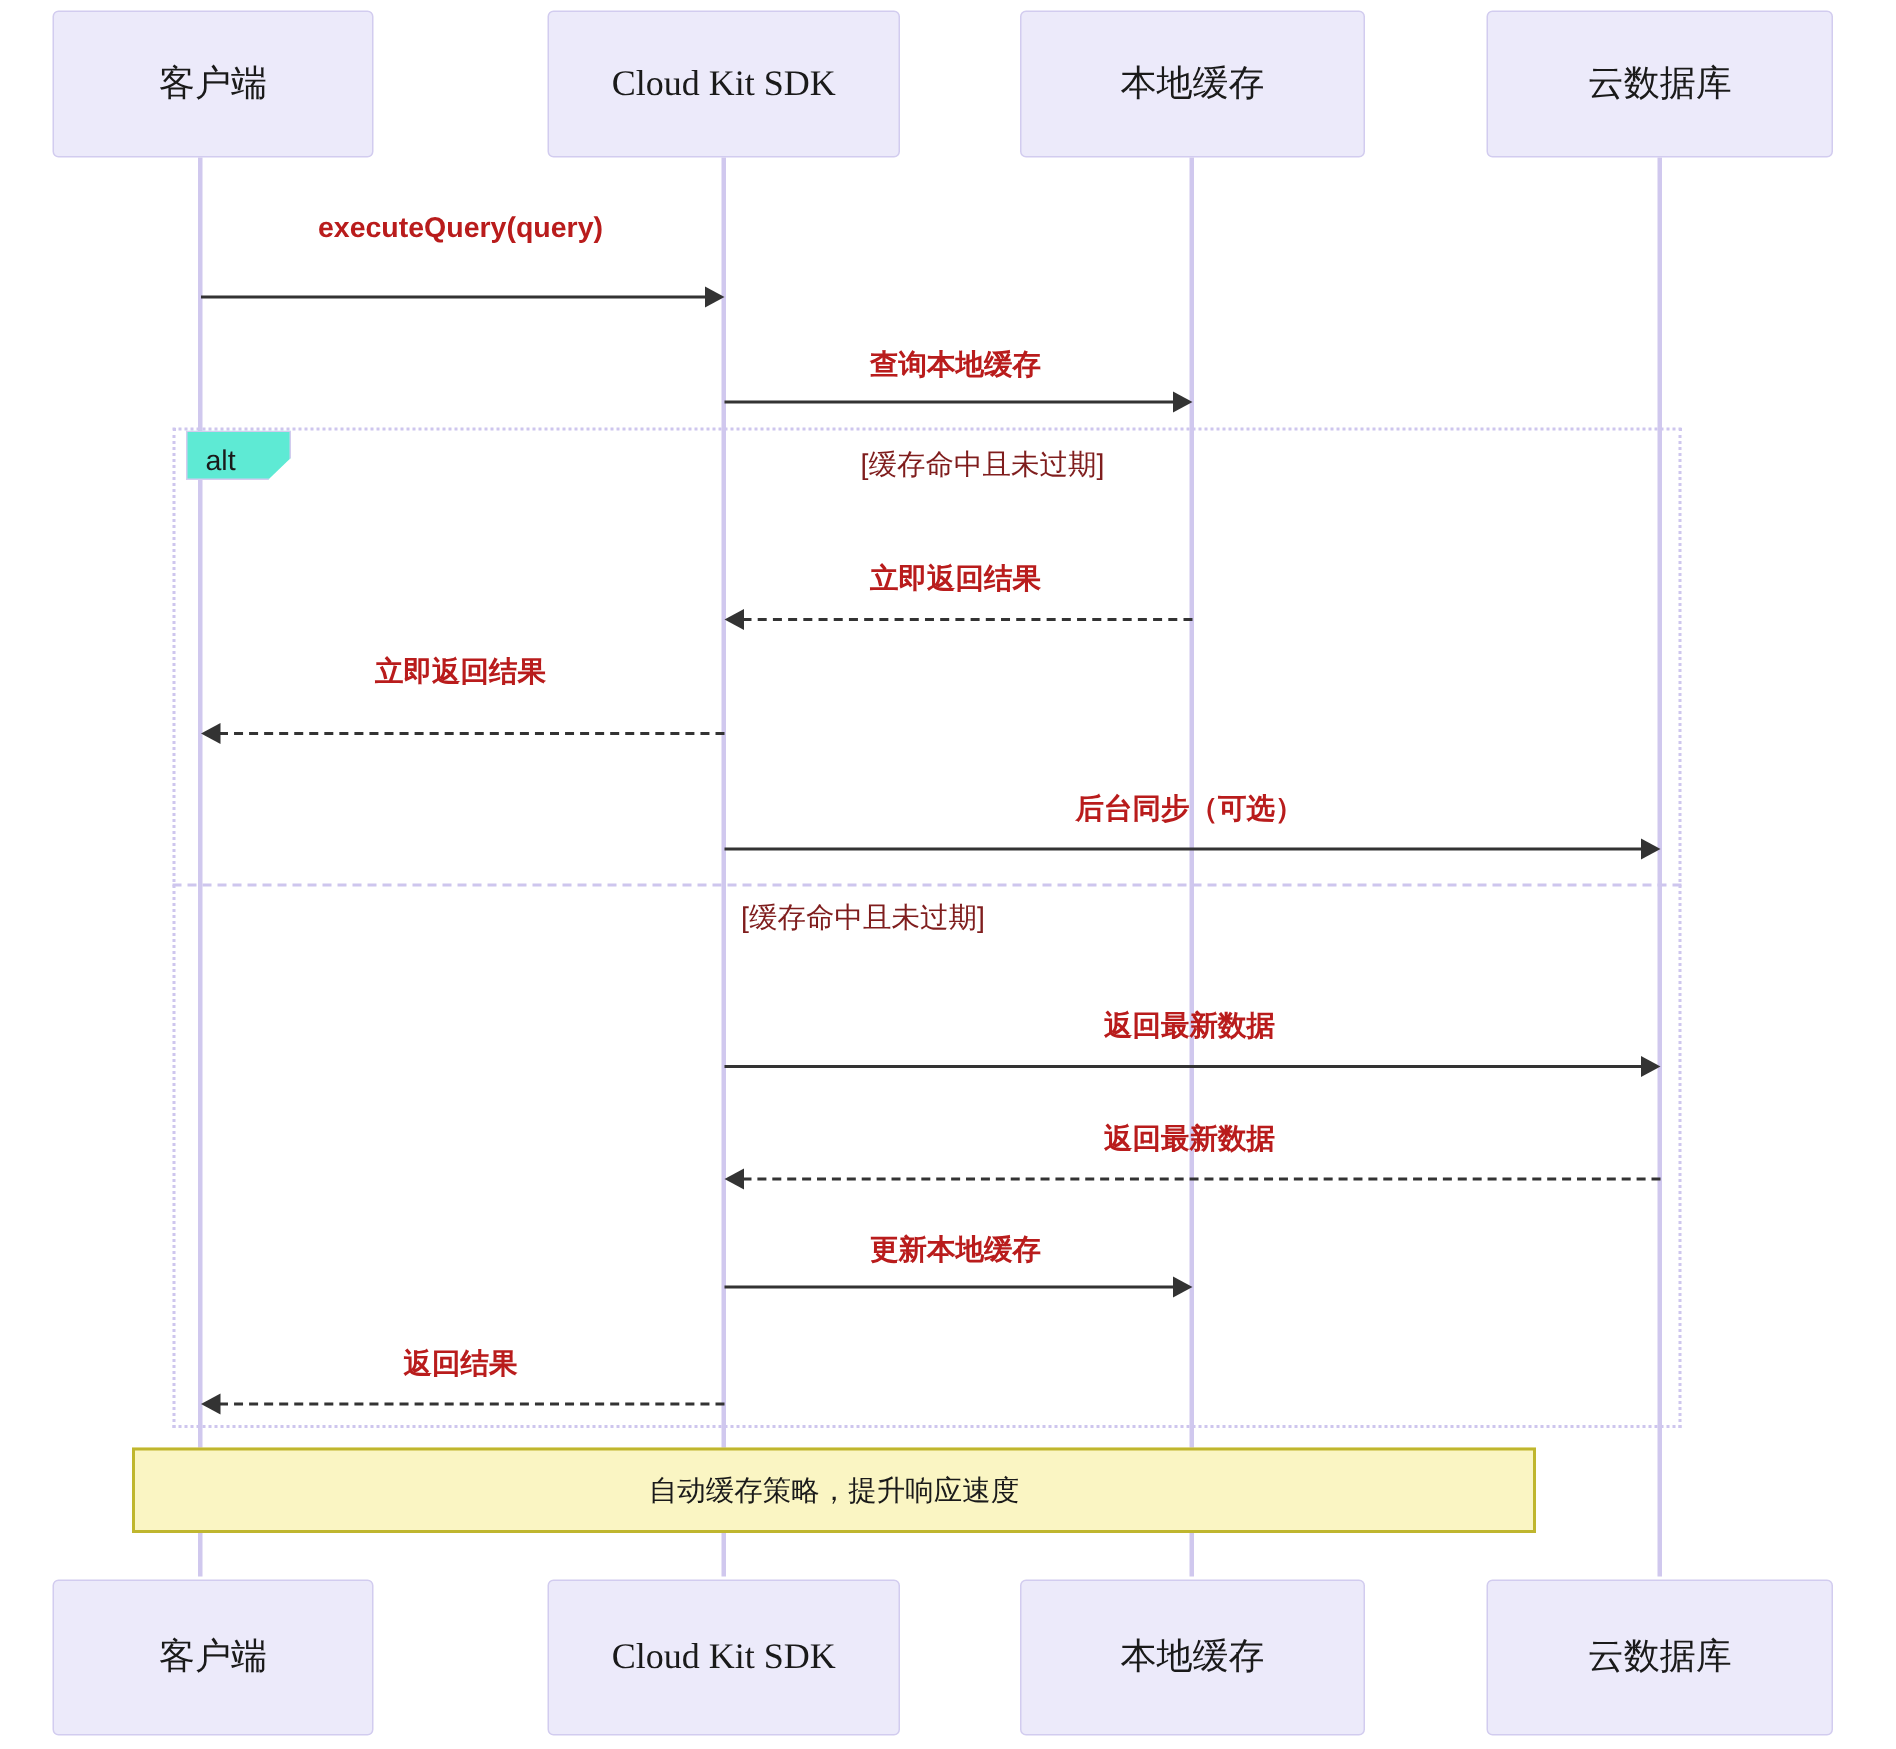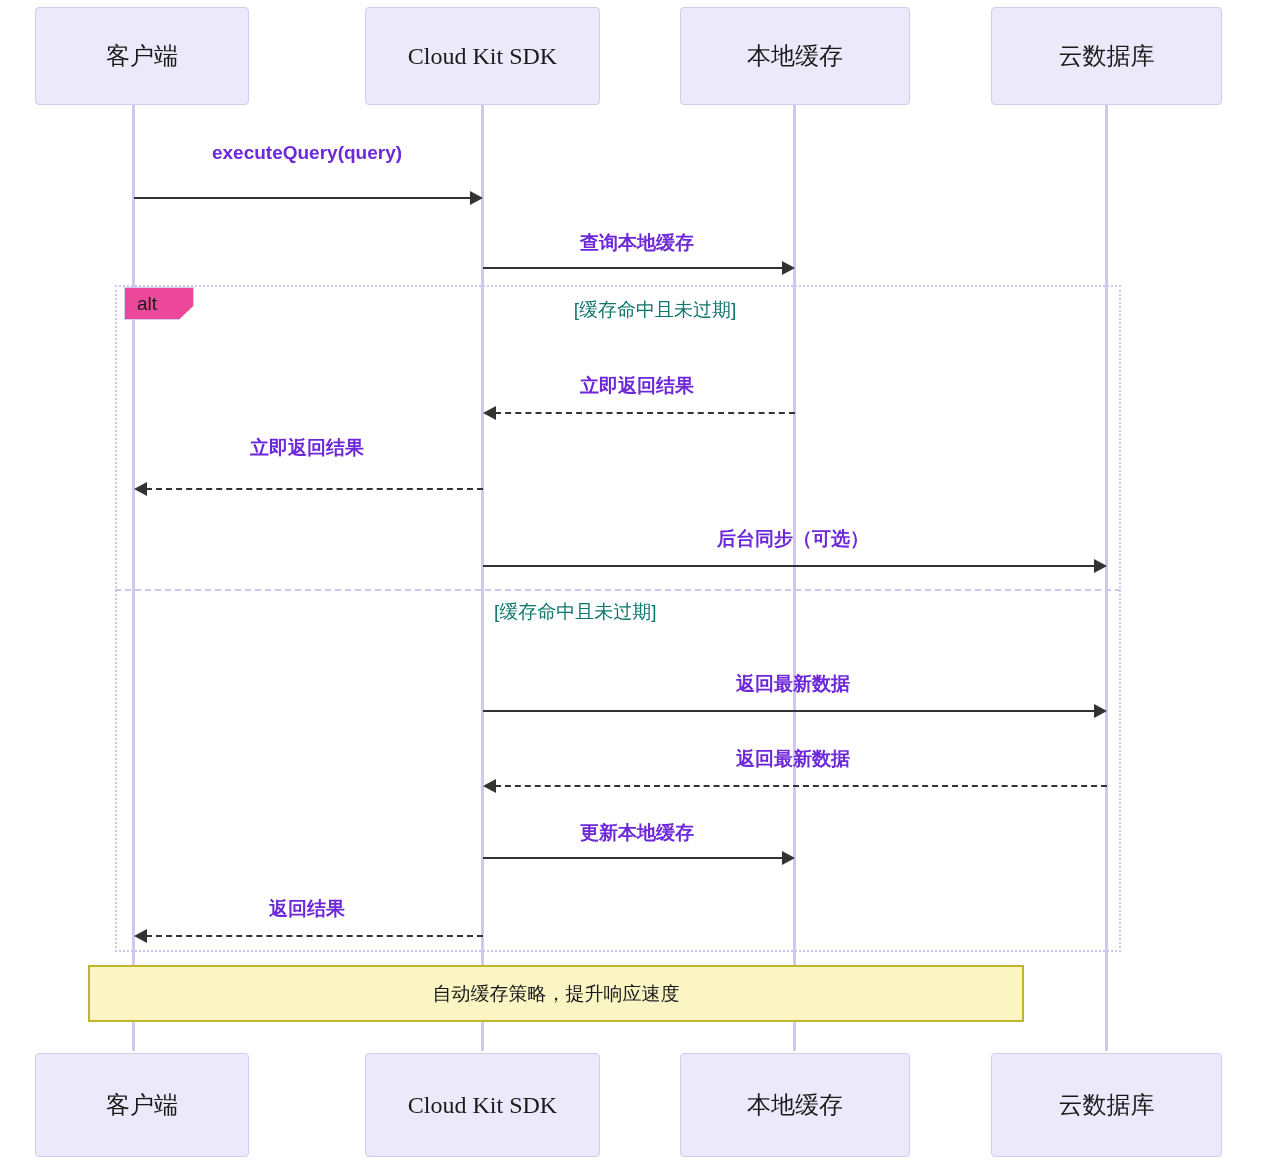--- a/index.html
+++ b/index.html
@@ -53,24 +53,24 @@
     background: transparent;
   }
   .frame-divider {
     position: absolute;
     height: 0;
     border-top: 2px dashed #CEC6EE;
   }
   .frame-tab {
     position: absolute;
     box-sizing: border-box;
-    background: #ec4899;
+    background: #5eead4;
     border: 1px solid #D2CCEF;
     display: flex;
-    align-items: center;
+    align-items: flex-end;
     padding-left: 12px;
     clip-path: polygon(0 0, 100% 0, 100% 55%, 78% 100%, 0 100%);
   }
   .frame-tab-label {
     font-size: 19px;
     color: #1a1a1a;
     font-family: "Liberation Sans", "DejaVu Sans", sans-serif;
   }
 
   
@@ -92,30 +92,30 @@
   .arrowhead.right {
     border-left: 13px solid #333333;
   }
   .arrowhead.left {
     border-right: 13px solid #333333;
   }
   .msg-label {
     position: absolute;
     font-size: 19px;
     font-weight: bold;
-    color: #6d28d9;
+    color: #b91c1c;
     text-align: center;
     white-space: nowrap;
     transform: translateX(-50%);
   }
   .cond-label {
     position: absolute;
     font-size: 19px;
     font-weight: normal;
-    color: #0f766e;
+    color: #7f1d1d;
     white-space: nowrap;
   }
   .cond-label.centered {
     transform: translateX(-50%);
   }
 
   
   .note-box {
     position: absolute;
     box-sizing: border-box;

